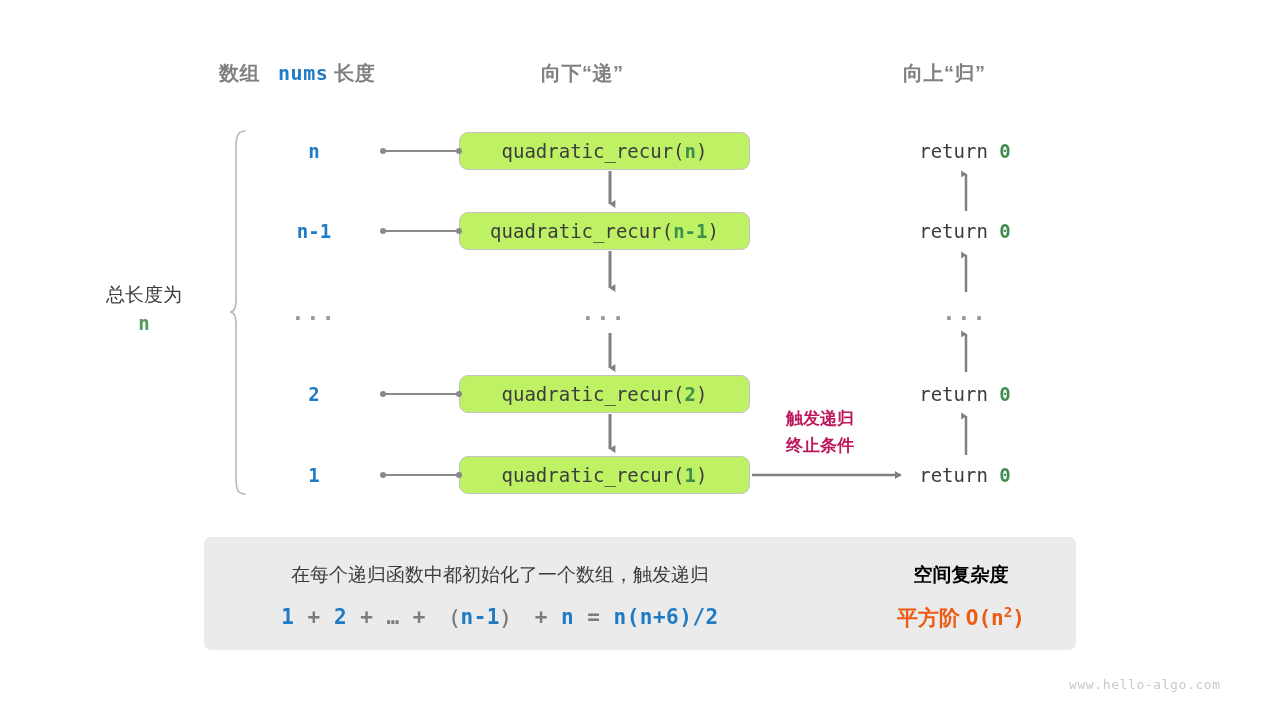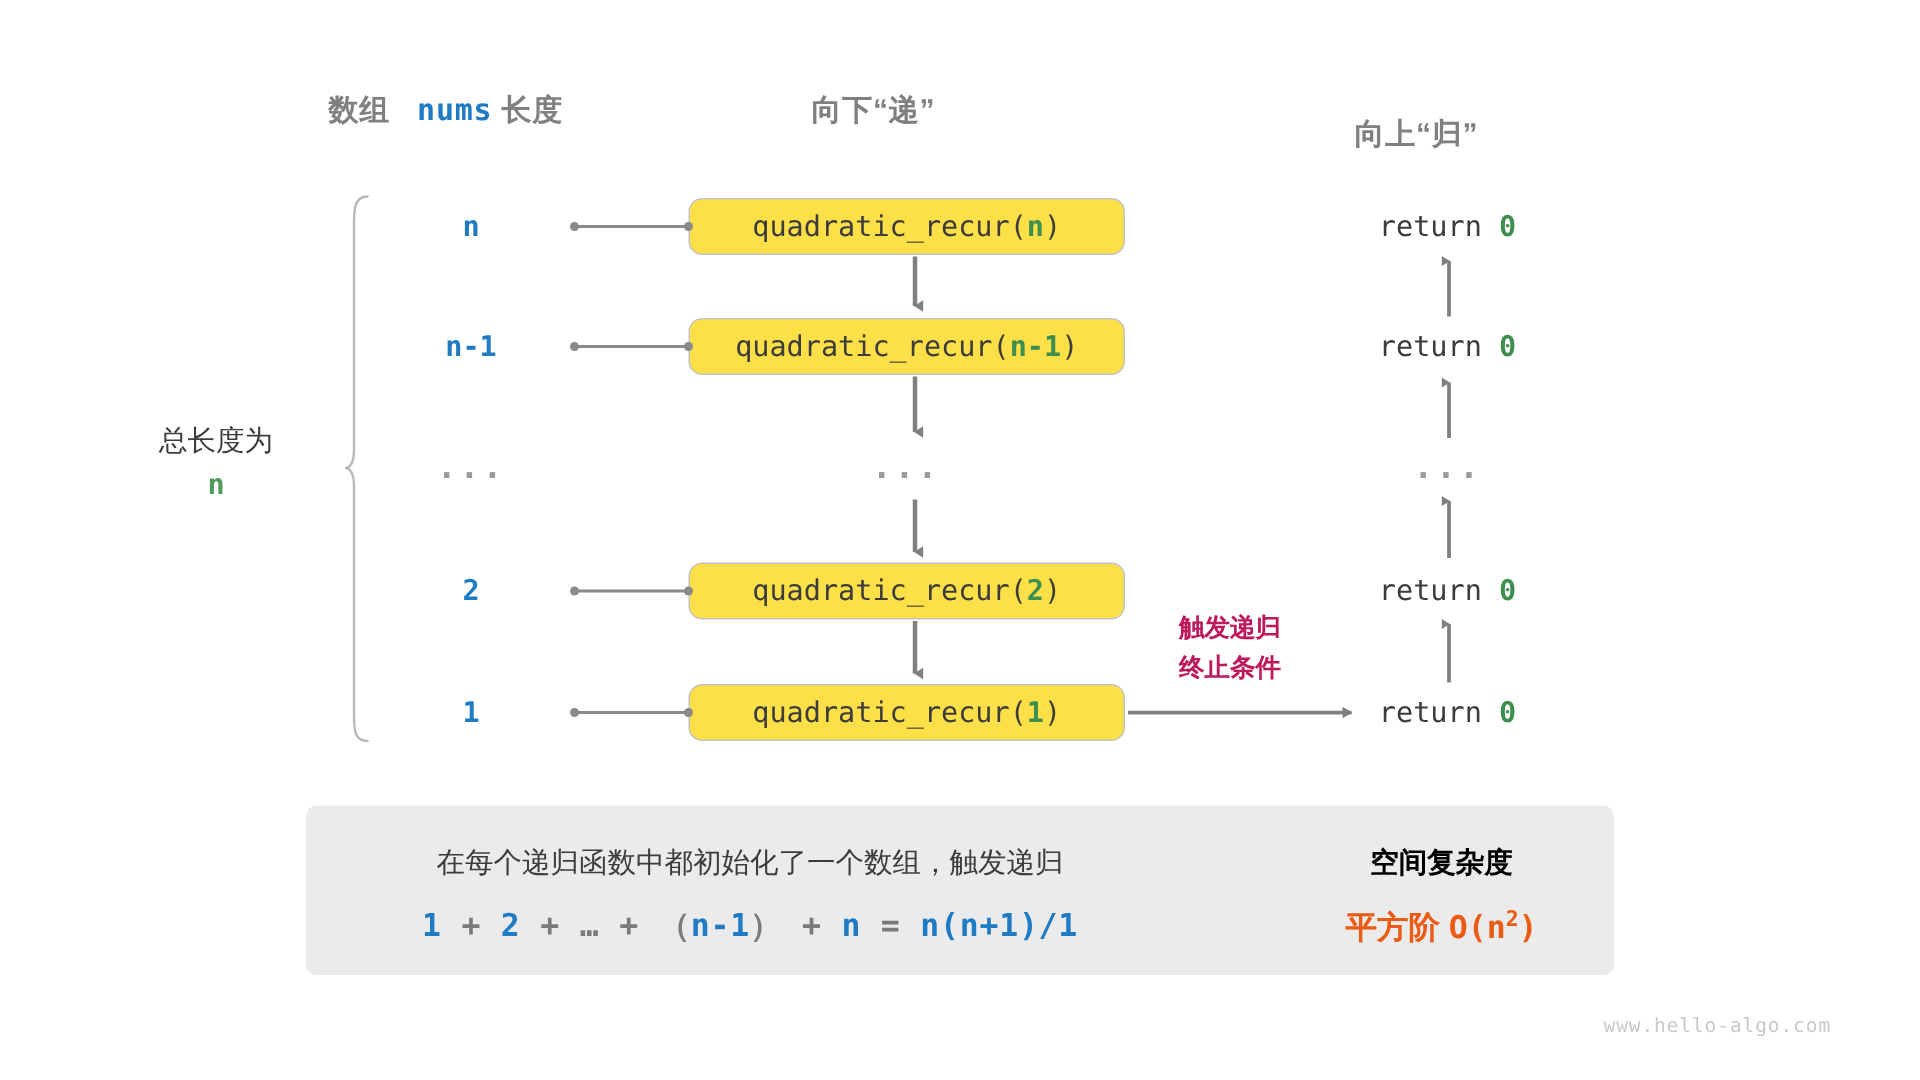--- a/index.html
+++ b/index.html
@@ -64,21 +64,21 @@
     color: #9a9a9a;
     letter-spacing: 2px;
     transform: translate(-50%, -50%);
     white-space: nowrap;
   }
 
   
   .call-box {
     position: absolute;
     height: 38px;
-    background: #fde047;
+    background: #bef264;
     border: 1.4px solid #c3c3c3;
     border-radius: 9px;
     display: flex;
     align-items: center;
     justify-content: center;
     font-family: "DejaVu Sans Mono", monospace;
     font-size: 19px;
     color: #3c3c3c;
     white-space: nowrap;
     box-sizing: border-box;
@@ -175,21 +175,21 @@
 <body>
 
 <div class="col-header" style="left:219px; top:60px;">
   <span>数组</span>
   <span class="hl">nums</span>
   <span>长度</span>
 </div>
 
 <div class="col-header" style="left:541px; top:60px;">向下“递”</div>
 
-<div class="col-header" style="left:903px; top:60px;margin-top:16px;">向上“归”</div>
+<div class="col-header" style="left:903px; top:60px;">向上“归”</div>
 
 <div class="depth-label" style="left:92px; top:280px; width:104px;">
   <div>总长度为</div>
   <div class="green">n</div>
 </div>
 
 <div class="size-val" style="left:314px; top:151px;">n</div>
 <div class="size-val" style="left:314px; top:231px;">n-1</div>
 <div class="dots" style="left:314px; top:312px;">...</div>
 <div class="size-val" style="left:314px; top:394px;">2</div>
@@ -296,21 +296,21 @@
   <g>
     <path d="M800,592 L828,592 L828,582 L848,601 L828,620 L828,610 L800,610 Z" fill="#c8c8c8"></path>
   </g>
 </svg>
 
 <div class="summary" style="left:204px; top:537px; width:872px; height:113px;"></div>
 
 <div class="sum-line1" style="left:500px; top:575px;">在每个递归函数中都初始化了一个数组，触发递归</div>
 
 <div class="sum-formula" style="left:500px; top:617px;">
-  <span class="b">1</span><span> + </span><span class="b">2</span><span> + … + （</span><span class="b">n-1</span><span>） + </span><span class="b">n</span><span> = </span><span class="b">n(n+1)/1</span>
+  <span class="b">1</span><span> + </span><span class="b">2</span><span> + … + （</span><span class="b">n-1</span><span>） + </span><span class="b">n</span><span> = </span><span class="b">n(n+6)/2</span>
 </div>
 
 <div class="sum-title" style="left:961px; top:575px;">空间复杂度</div>
 
 <div class="sum-value" style="left:961px; top:618px;">
   <span>平方阶</span>&nbsp;<span class="mono">O(n</span><span class="mono sup">2</span><span class="mono">)</span>
 </div>
 
 <div class="watermark" style="left:1069px; top:677px;">www.hello-algo.com</div>
 

